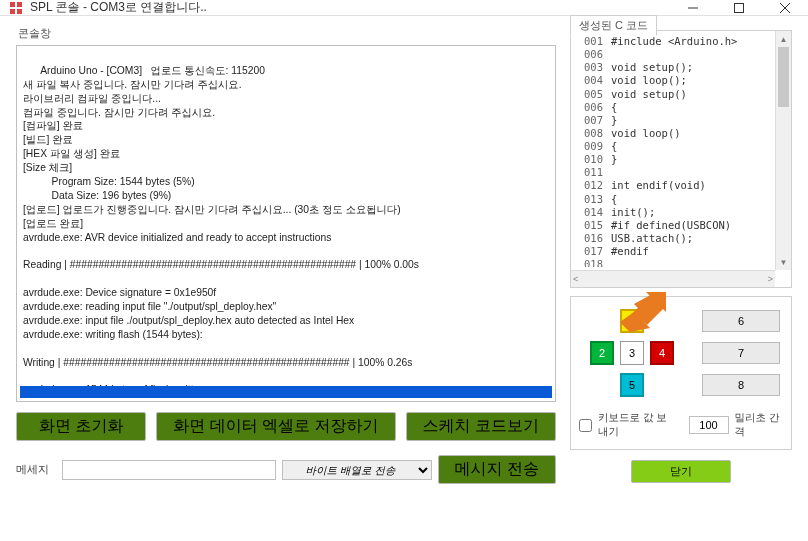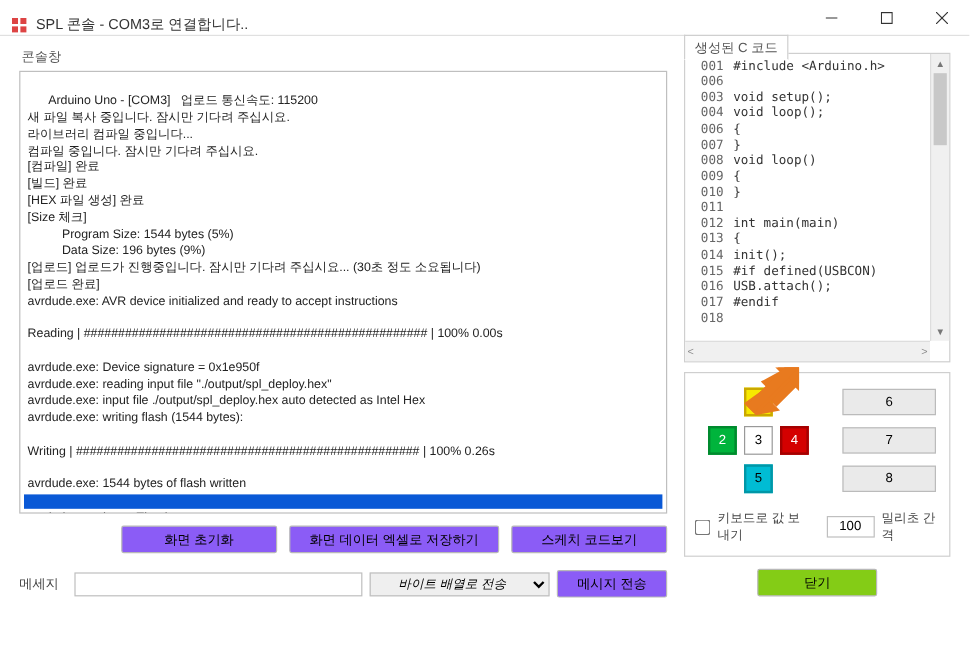--- a/index.html
+++ b/index.html
@@ -6,23 +6,23 @@
     body {
       font-family: "Malgun Gothic", "Segoe UI", sans-serif;
       font-size: 11px;
       background: #fff;
       width: 808px;
       height: 541px;
       overflow: hidden;
     }
     
     .titlebar {
-      height: 30px;
-      display: flex;
-      align-items: flex-end;
+      height: 16px;
+      display: flex;
+      align-items: center;
       border-bottom: 1px solid #e0e0e0;
       padding-left: 8px;
     }
     .titlebar .app-icon {
       width: 16px; height: 16px;
       margin-right: 6px;
       display: flex; align-items: center; justify-content: center;
     }
     .titlebar .title { font-size: 12px; color: #333; }
     .win-controls {
@@ -73,23 +73,23 @@
       background: #0a59d6;
     }
     .btn-row {
       display: flex;
       gap: 10px;
       justify-content: flex-end;
       margin-top: 10px;
     }
     .btn {
       border: 1px solid #b8b8b8;
-      background: #8b5cf6;
+      background: #4d7c0f;
       padding: 3px 16px;
-      font-size: 11px;
+      font-size: 16px;
       cursor: pointer;
       border-radius: 2px;
     }
     .btn-wide { min-width: 130px; text-align: center; }
     .msg-row {
       display: flex;
       align-items: center;
       gap: 6px;
       margin-top: 14px;
     }
@@ -334,20 +334,24 @@
             </div>
             <div class="code-line">
               <span class="code-ln">003</span>
               <span>void setup();</span>
             </div>
             <div class="code-line">
               <span class="code-ln">004</span>
               <span>void loop();</span>
             </div>
             <div class="code-line">
+              <span class="code-ln">005</span>
+              <span>void setup()</span>
+            </div>
+            <div class="code-line">
               <span class="code-ln">006</span>
               <span>{</span>
             </div>
             <div class="code-line">
               <span class="code-ln">007</span>
               <span>}</span>
             </div>
             <div class="code-line">
               <span class="code-ln">008</span>
               <span>void loop()</span>
@@ -359,21 +363,21 @@
             <div class="code-line">
               <span class="code-ln">010</span>
               <span>}</span>
             </div>
             <div class="code-line">
               <span class="code-ln">011</span>
               <span></span>
             </div>
             <div class="code-line">
               <span class="code-ln">012</span>
-              <span>int main(main)</span>
+              <span>int endif(void)</span>
             </div>
             <div class="code-line">
               <span class="code-ln">013</span>
               <span>{</span>
             </div>
             <div class="code-line">
               <span class="code-ln">014</span>
               <span>    init();</span>
             </div>
             <div class="code-line">

